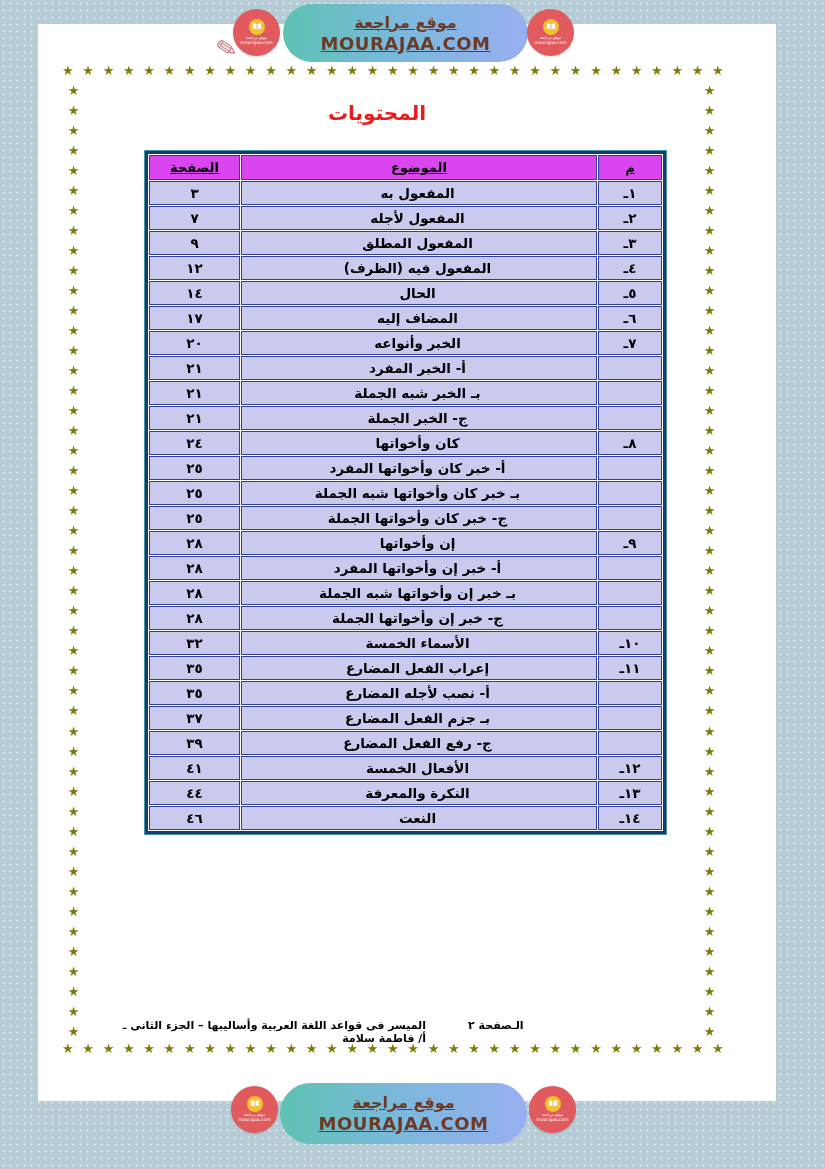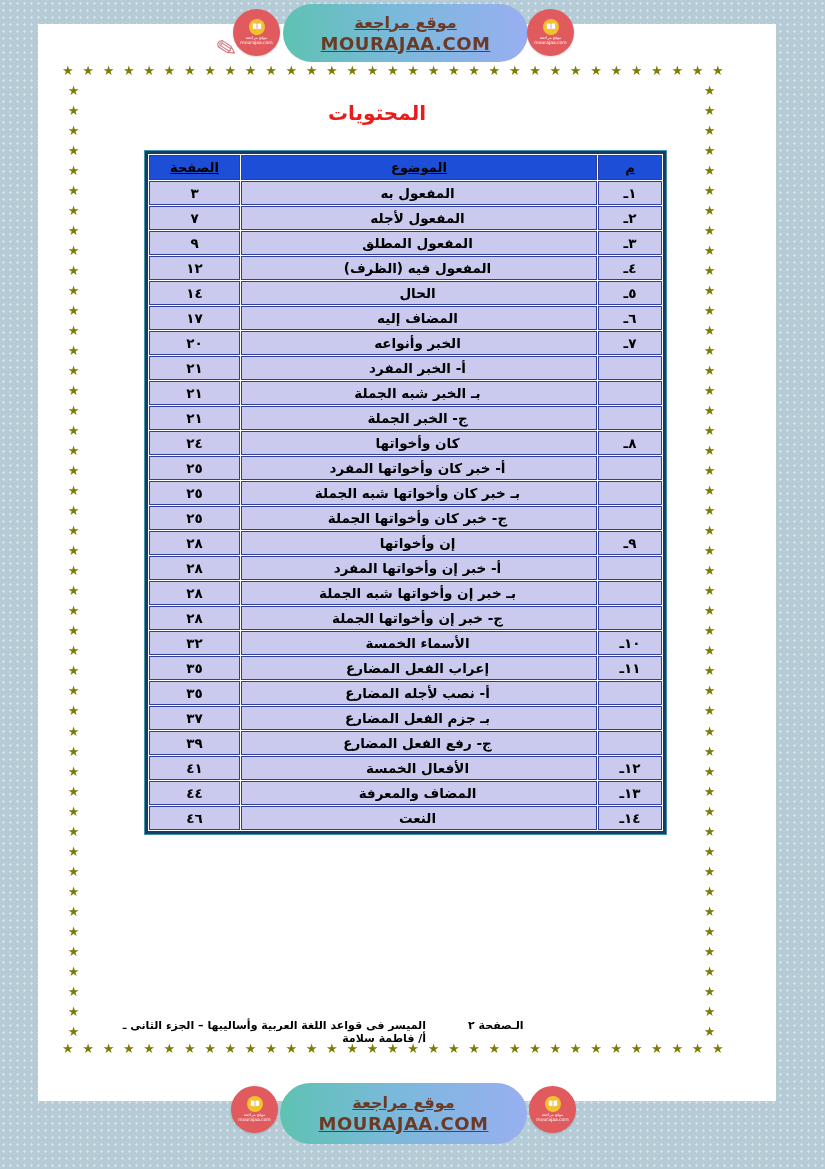--- a/index.html
+++ b/index.html
@@ -34,21 +34,21 @@
   
   .dedication{position:absolute;left:64px;top:46px;width:158px;text-align:center;font-size:9.5px;font-weight:bold;
     direction:rtl;color:#000;text-shadow:0 0 2px #fff,0 0 3px #fff;border-bottom:2px solid #c9565c;padding-bottom:3px;line-height:1.4}
   .pencil{position:absolute;left:216px;top:34px;font-size:25px;color:#d4767c;transform:rotate(-12deg)}
   
   .doc-title{position:absolute;left:38px;top:101px;width:678px;text-align:center;font-size:20px;font-weight:bold;color:#e91c1c;direction:rtl}
   
   .toc-wrap{position:absolute;left:145px;top:151px}
   table.toc{direction:rtl;border-collapse:separate;border-spacing:1px;background:#fff;
     border:3px solid #1b3a66;outline:1px solid #4295a8;table-layout:fixed;width:517px}
-  .toc th{background:#1d4ed8;border:1px solid #2e3e9a;font-size:13px;font-weight:bold;height:25px;
+  .toc th{background:#d946ef;border:1px solid #2e3e9a;font-size:13px;font-weight:bold;height:25px;
     text-decoration:underline;color:#000;text-align:center}
   .toc td{background:#cacaee;border:1px solid #2e3e9a;font-size:13.5px;font-weight:bold;height:24px;
     color:#000;padding:0 5px;text-align:center;white-space:nowrap;overflow:hidden}
   .toc td.topic{padding-right:8px}
   .toc td.topic.sub{text-align:center}
   
   .footer-book{position:absolute;left:112px;top:1019px;width:314px;text-align:right;font-size:11px;font-weight:bold;direction:rtl;color:#000}
   .footer-page{position:absolute;left:468px;top:1019px;width:62px;text-align:left;font-size:11px;font-weight:bold;direction:rtl;color:#000}
 </style>
 </head>
@@ -389,21 +389,21 @@
             <td class="topic sub">ج-  رفع الفعل المضارع</td>
             <td class="pagecol">٣٩</td>
           </tr>
           <tr>
             <td class="num">١٢ـ</td>
             <td class="topic">الأفعال الخمسة</td>
             <td class="pagecol">٤١</td>
           </tr>
           <tr>
             <td class="num">١٣ـ</td>
-            <td class="topic">المضاف والمعرفة</td>
+            <td class="topic">النكرة والمعرفة</td>
             <td class="pagecol">٤٤</td>
           </tr>
           <tr>
             <td class="num">١٤ـ</td>
             <td class="topic">النعت</td>
             <td class="pagecol">٤٦</td>
           </tr>
         </tbody>
     </table>
   </div>

